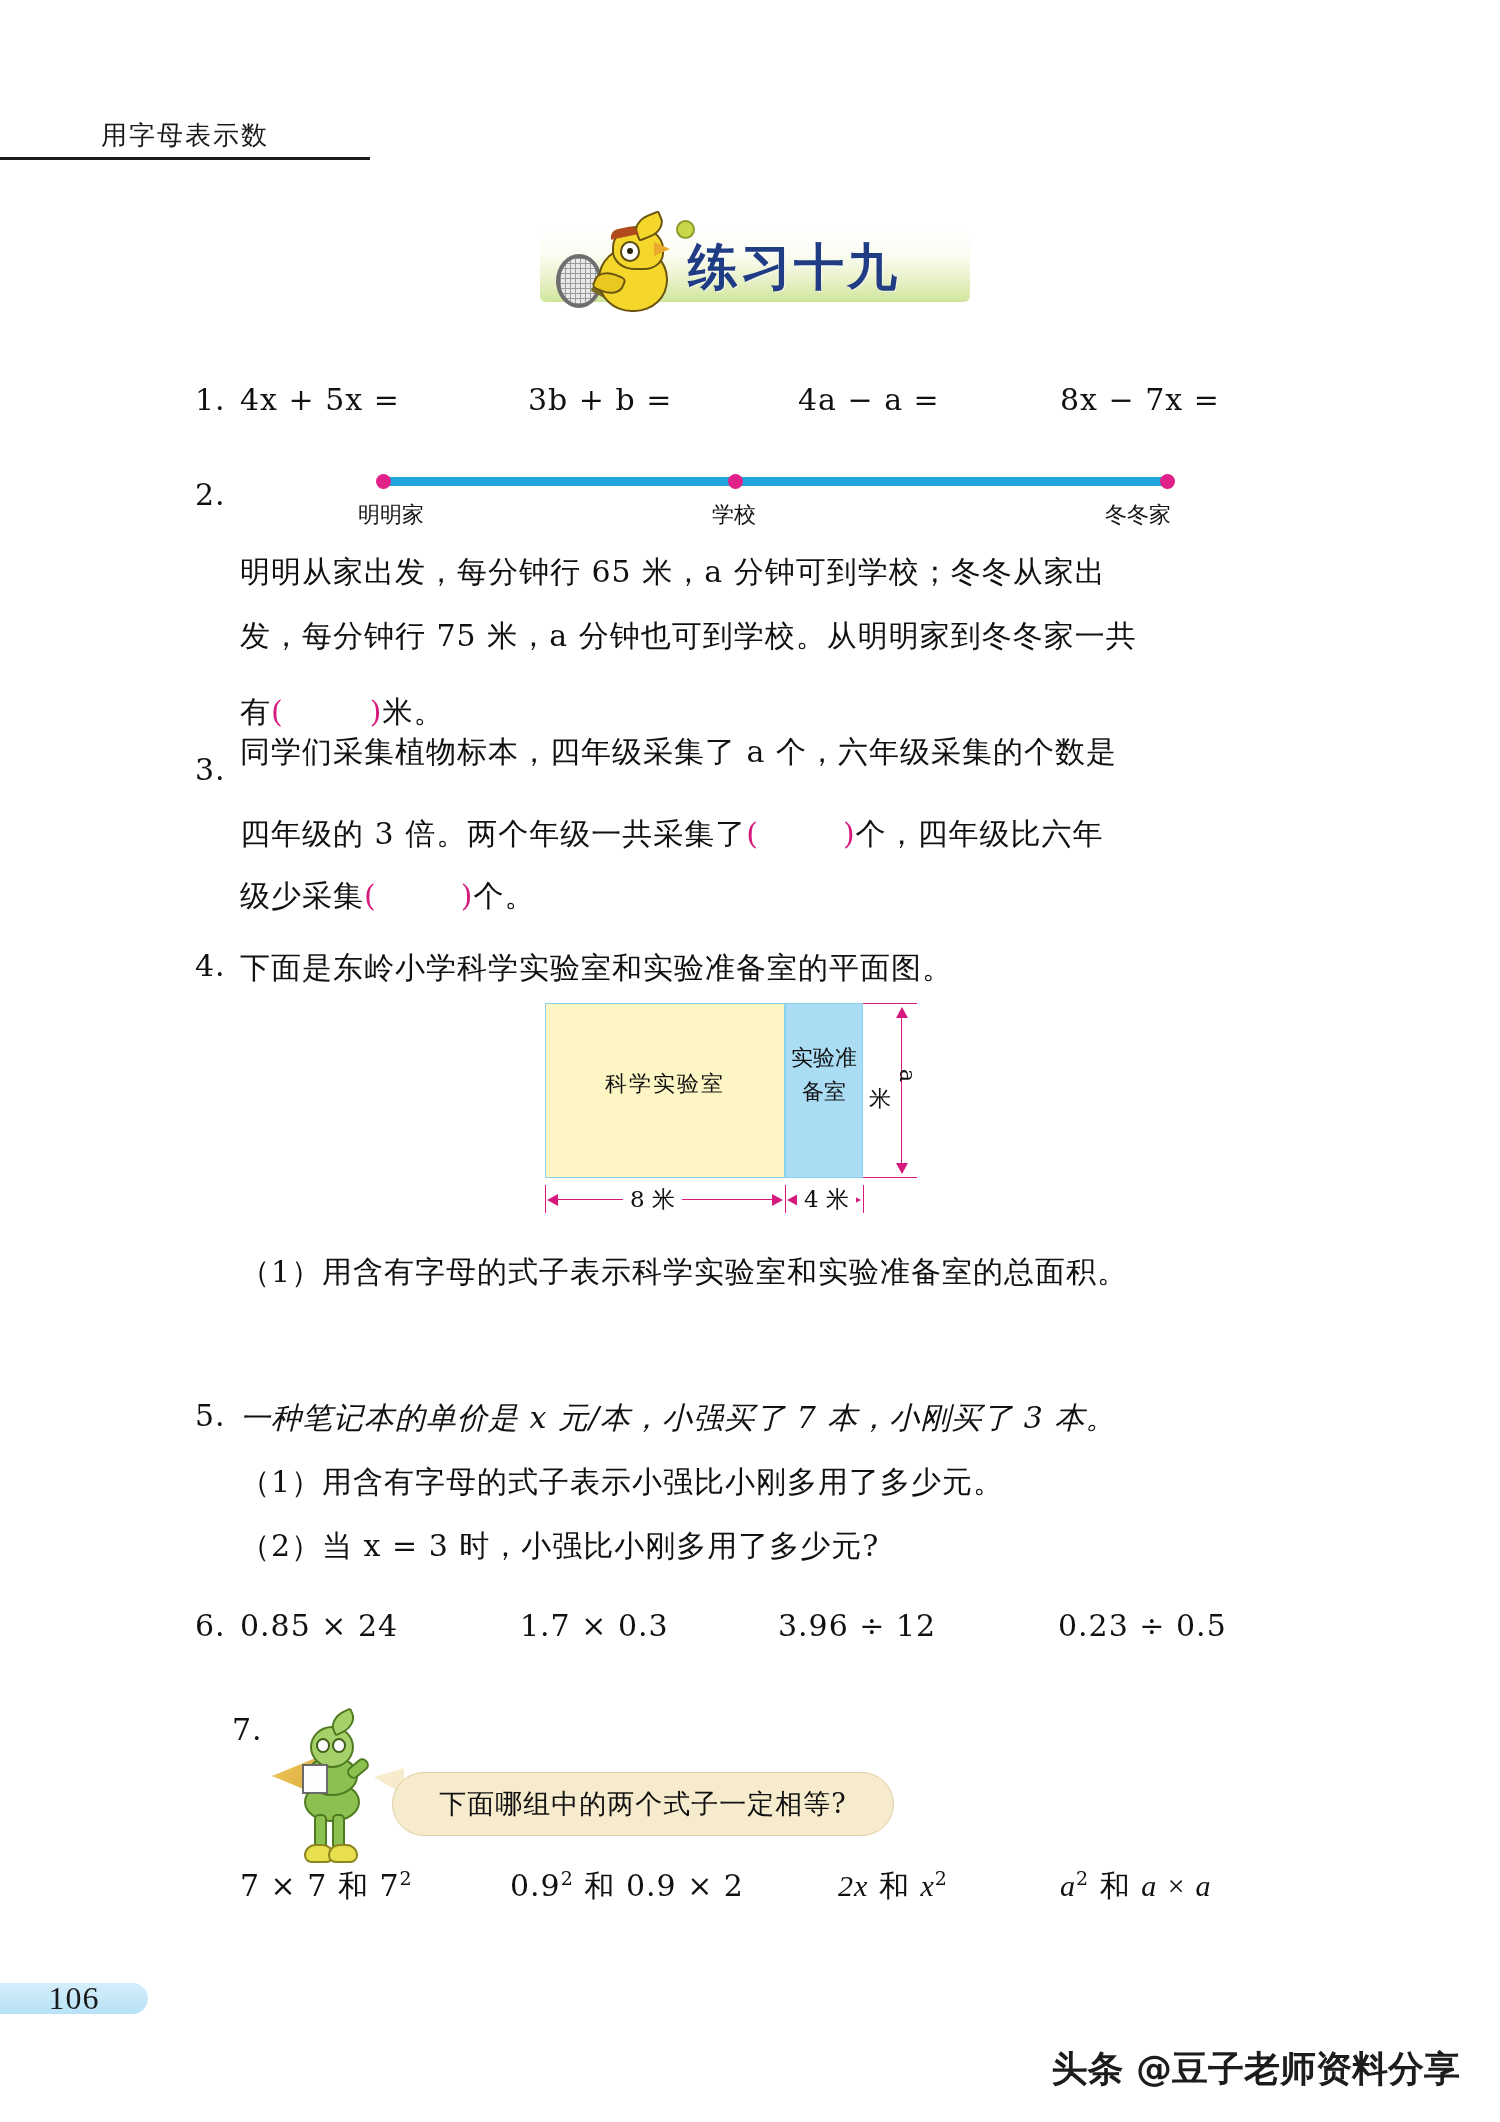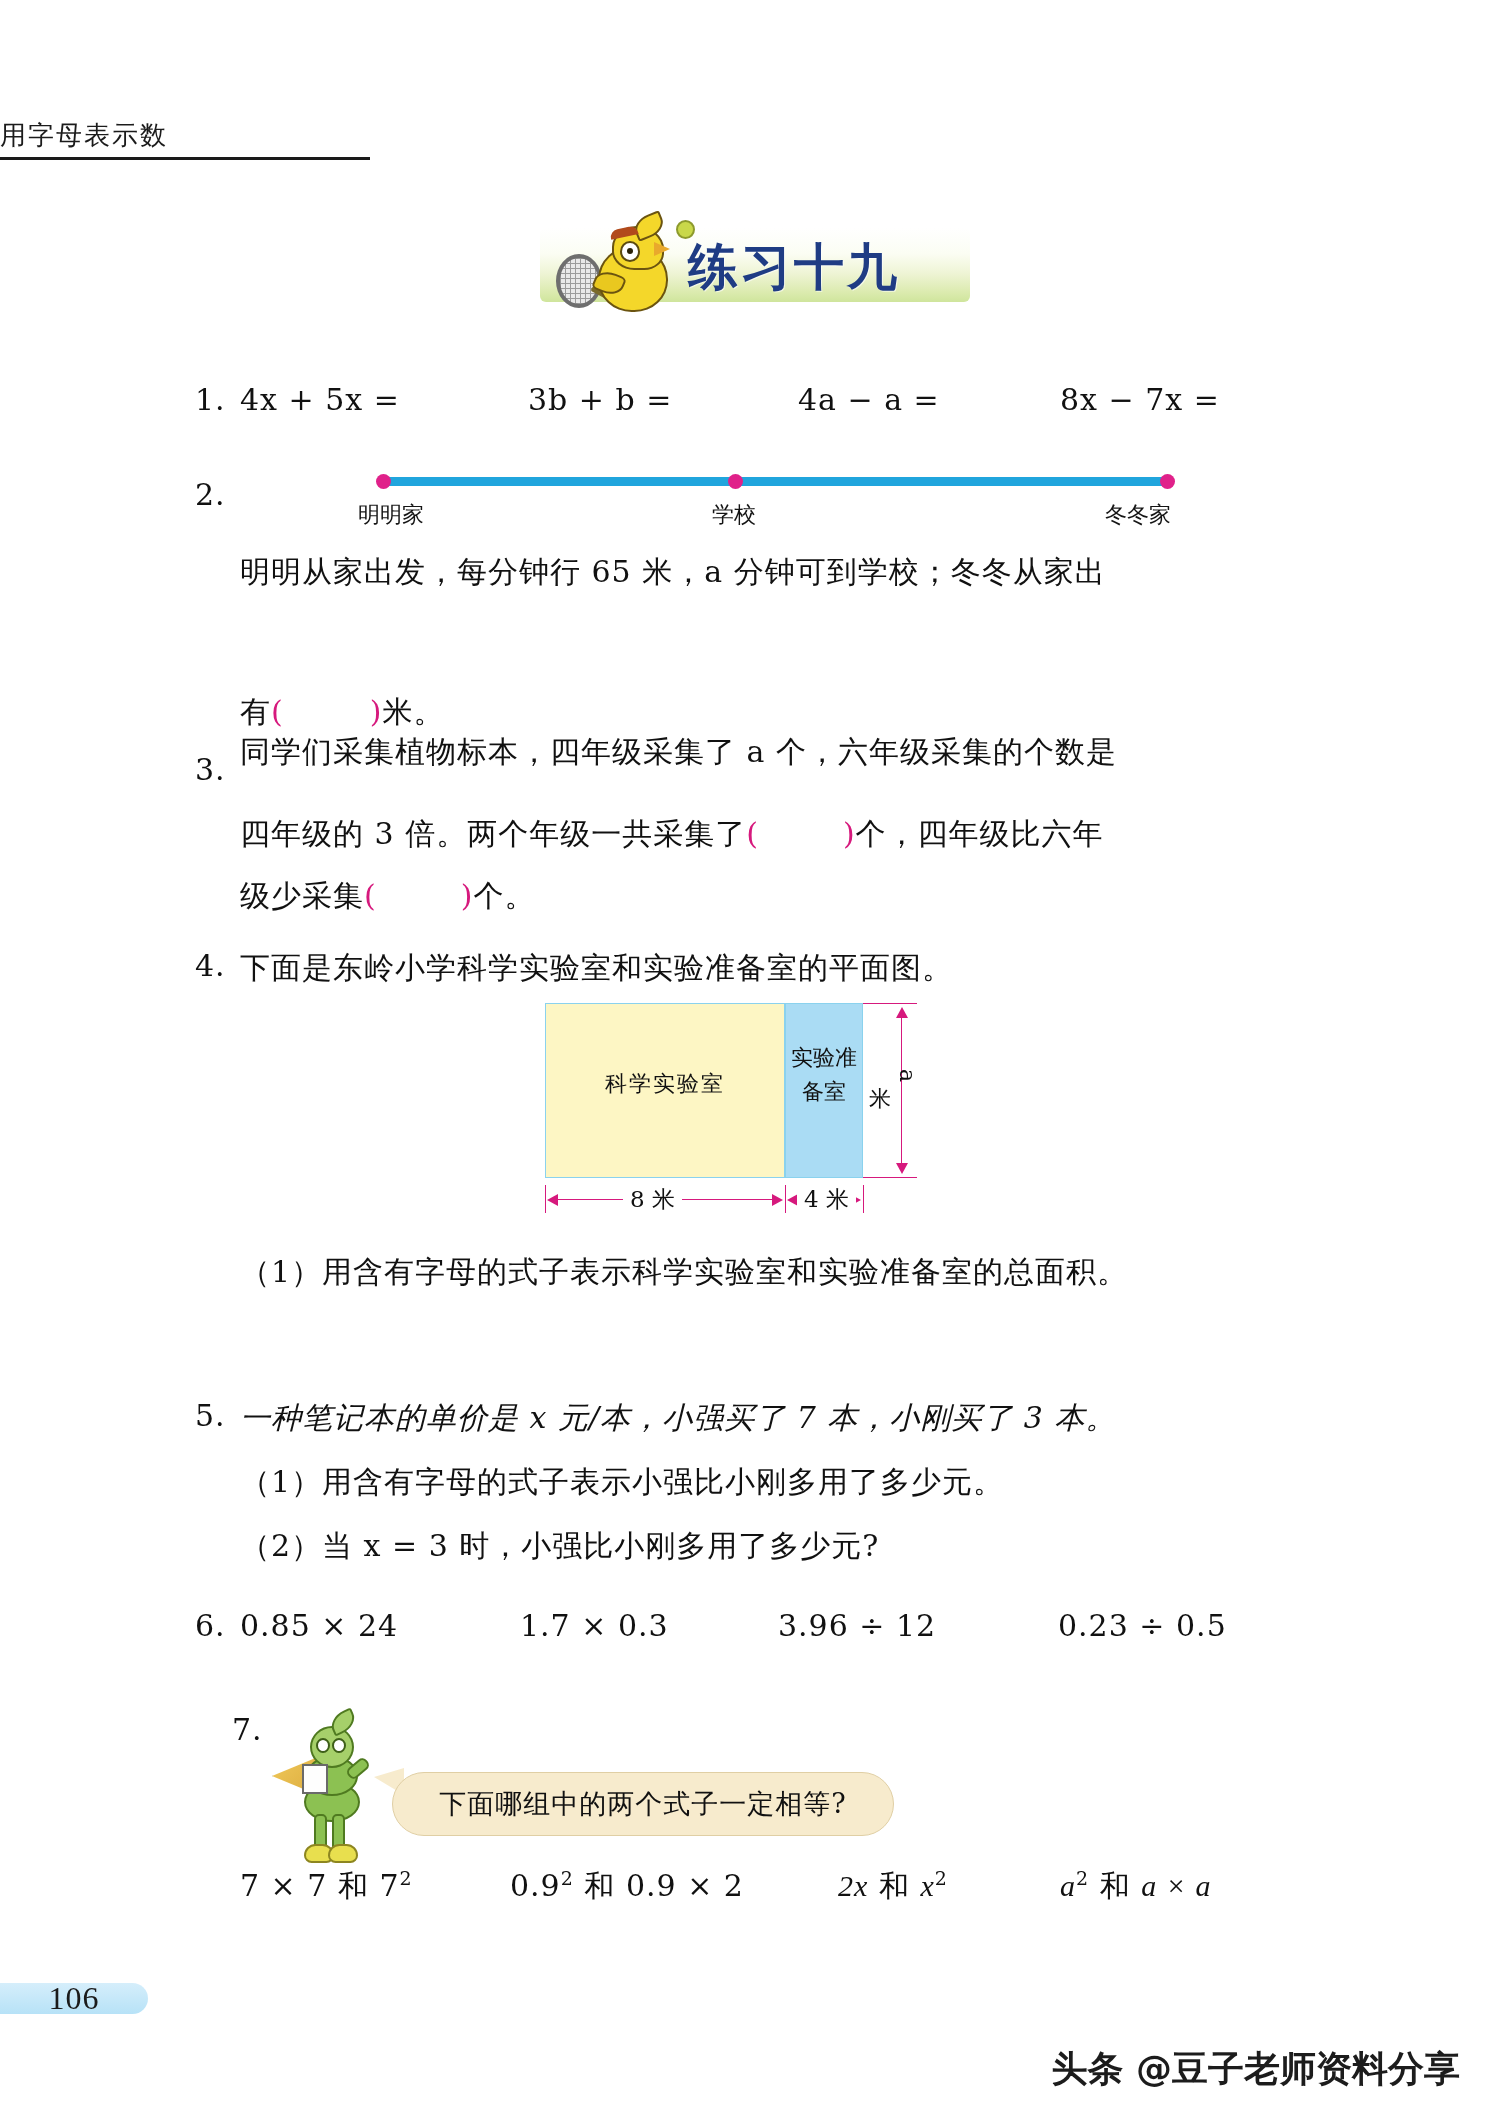--- a/index.html
+++ b/index.html
@@ -20,21 +20,21 @@
   .runhead {
     position: absolute;
     left: 0;
     top: 118px;
     width: 370px;
     border-bottom: 3px solid #1a1a1a;
     padding-bottom: 4px;
   }
   .runhead-text {
     display: block;
-    text-align: left;
+    text-align: center;
     font-size: 26px;
     letter-spacing: 2px;
     color: #1b1b1b;
     font-family: Liberation Sans, sans-serif;
   }
 
   
   .banner {
     position: absolute;
     left: 540px;
@@ -415,20 +415,21 @@
     <div class="bar"></div>
     <div class="dot" style="left:-4px;"></div>
     <div class="dot" style="left:348px;"></div>
     <div class="dot" style="left:780px;"></div>
   </div>
   <div class="nl-label" style="left:358px; top:500px;">明明家</div>
   <div class="nl-label" style="left:712px; top:500px;">学校</div>
   <div class="nl-label" style="left:1105px; top:500px;">冬冬家</div>
 
   <div class="prob" style="left:240px; top:552px;">明明从家出发，每分钟行 65 米，a 分钟可到学校；冬冬从家出</div>
+  <div class="prob" style="left:240px; top:616px;">发，每分钟行 75 米，a 分钟也可到学校。从明明家到冬冬家一共</div>
   <div class="prob" style="left:240px; top:692px;">
     <span>有</span><span class="paren">(</span><span style="display:inline-block;width:86px;"></span><span class="paren">)</span><span>米。</span>
   </div>
 
   <div class="prob" style="left:195px; top:752px;">3.</div>
   <div class="prob" style="left:240px; top:732px;">同学们采集植物标本，四年级采集了 a 个，六年级采集的个数是</div>
   <div class="prob" style="left:240px; top:814px;">
     <span>四年级的 3 倍。两个年级一共采集了</span><span class="paren">(</span><span style="display:inline-block;width:84px;"></span><span class="paren">)</span><span>个，四年级比六年</span>
   </div>
   <div class="prob" style="left:240px; top:876px;">

